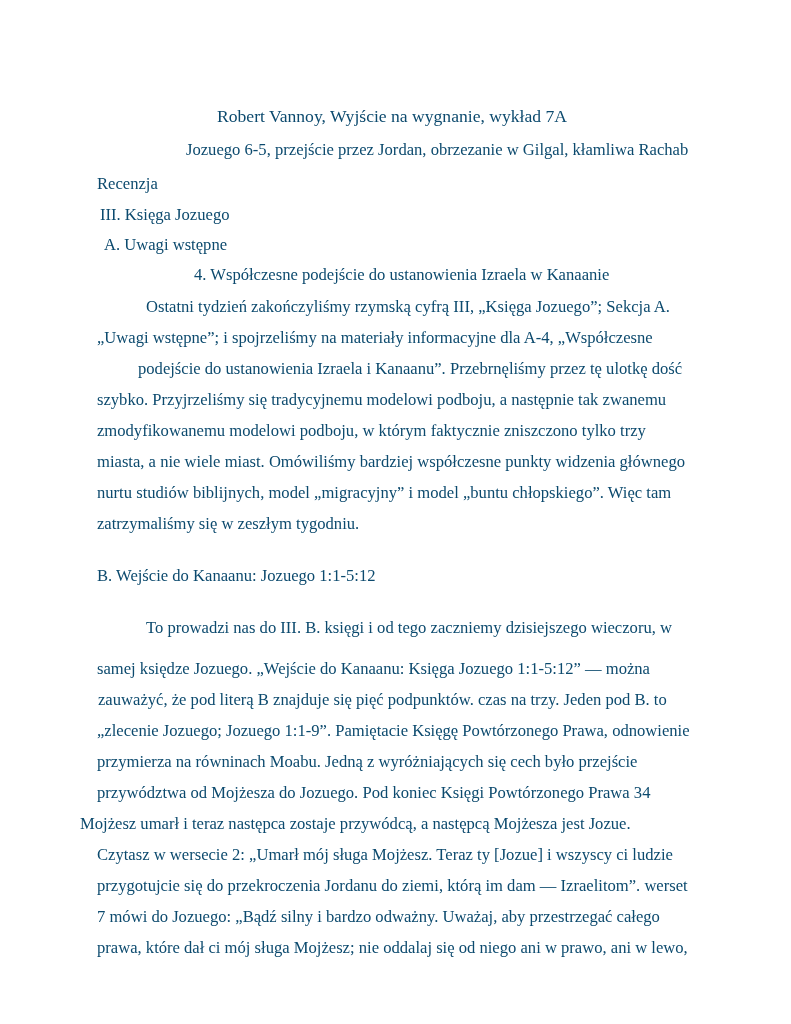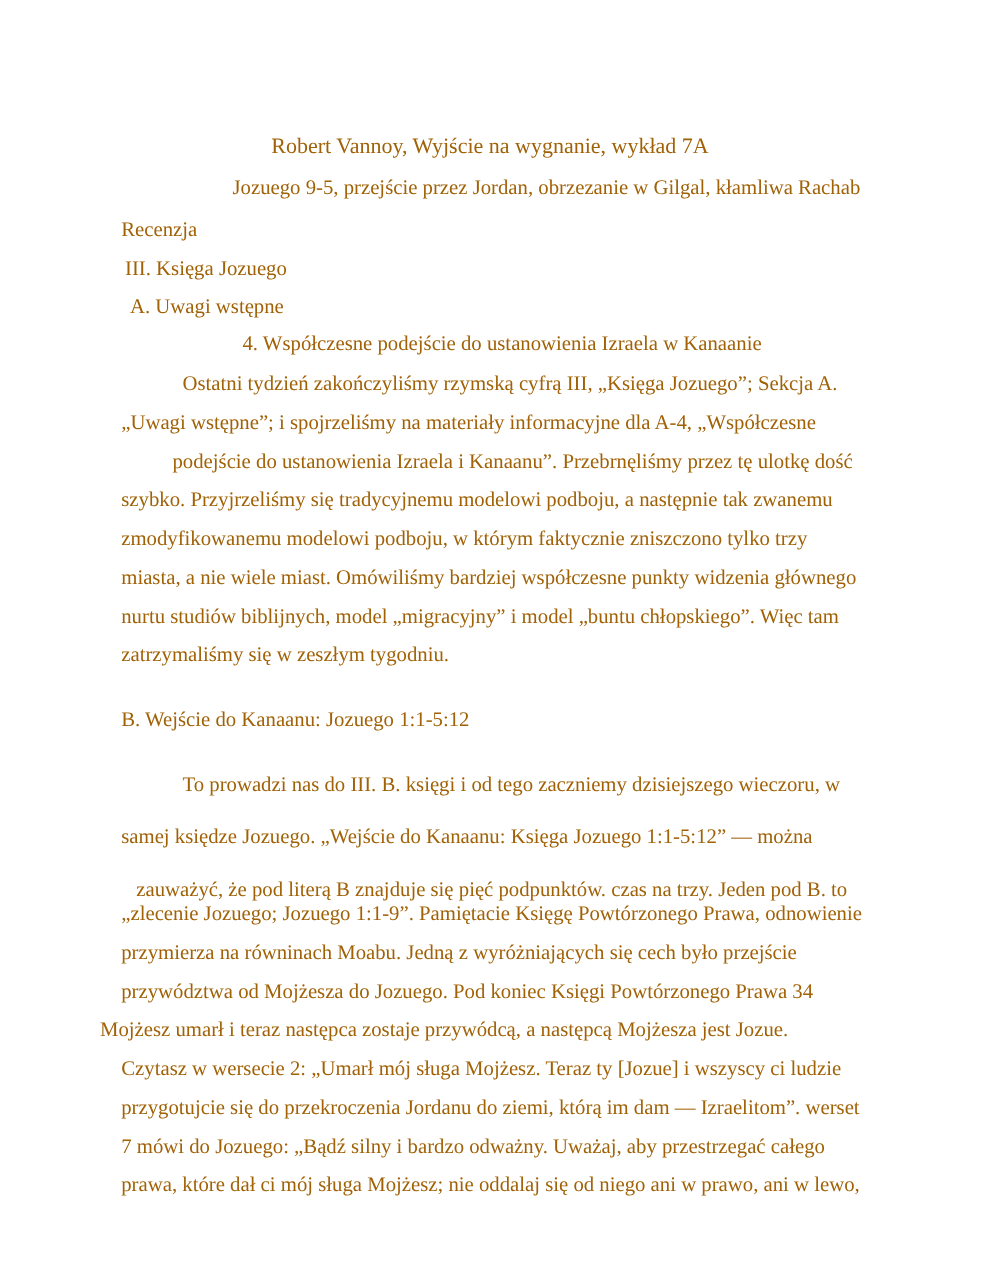--- a/index.html
+++ b/index.html
@@ -1,30 +1,30 @@
 <!DOCTYPE html>
 <html><head>
   <meta charset="utf-8">
   <style>
     html, body { margin: 0; padding: 0; background: #ffffff; }
     body { width: 791px; height: 1024px; position: relative; overflow: hidden; }
     .page {
       position: absolute; left: 0; top: 0; width: 791px; height: 1024px;
       font-family: "Liberation Serif", "DejaVu Serif", serif;
-      color: #a16207; font-size: 16.6px;
+      color: #0c4a6e; font-size: 16.6px;
     }
     .line { position: absolute; white-space: nowrap; line-height: 20px; }
     .title { font-size: 17.6px; }
   </style>
 </head>
 <body>
 
 <div class="page">
   <div class="line title" style="left:217px; top:106px;">Robert Vannoy, Wyjście na wygnanie, wykład 7A</div>
-  <div class="line" style="left:186px; top:140px;">Jozuego 9-5, przejście przez Jordan, obrzezanie w Gilgal, kłamliwa Rachab</div>
+  <div class="line" style="left:186px; top:140px;">Jozuego 6-5, przejście przez Jordan, obrzezanie w Gilgal, kłamliwa Rachab</div>
 
   <div class="line" style="left:97px; top:174px;">Recenzja</div>
   <div class="line" style="left:100px; top:205px;">III. Księga Jozuego</div>
   <div class="line" style="left:104px; top:235px;">A. Uwagi wstępne</div>
   <div class="line" style="left:146px; top:265px;margin-left:48px;">4. Współczesne podejście do ustanowienia Izraela w Kanaanie</div>
 
   <div>
     <div class="line" style="left:146px; top:297px;">Ostatni tydzień zakończyliśmy rzymską cyfrą III, „Księga Jozuego”; Sekcja A.</div>
     <div class="line" style="left:97px; top:328px;">„Uwagi wstępne”; i spojrzeliśmy na materiały informacyjne dla A-4, „Współczesne</div>
     <div class="line" style="left:97px; top:359px;margin-left:41px;">podejście do ustanowienia Izraela i Kanaanu”. Przebrnęliśmy przez tę ulotkę dość</div>
@@ -33,21 +33,21 @@
     <div class="line" style="left:97px; top:452px;">miasta, a nie wiele miast. Omówiliśmy bardziej współczesne punkty widzenia głównego</div>
     <div class="line" style="left:97px; top:483px;">nurtu studiów biblijnych, model „migracyjny” i model „buntu chłopskiego”. Więc tam</div>
     <div class="line" style="left:97px; top:514px;">zatrzymaliśmy się w zeszłym tygodniu.</div>
   </div>
 
   <div class="line" style="left:97px; top:566px;">B. Wejście do Kanaanu: Jozuego 1:1-5:12</div>
 
   <div>
     <div class="line" style="left:146px; top:618px;">To prowadzi nas do III. B. księgi i od tego zaczniemy dzisiejszego wieczoru, w</div>
     <div class="line" style="left:97px; top:659px;">samej księdze Jozuego. „Wejście do Kanaanu: Księga Jozuego 1:1-5:12” — można</div>
-    <div class="line" style="left:109px; top:690px;margin-top:12px;">zauważyć, że pod literą B znajduje się pięć podpunktów. czas na trzy. Jeden pod B. to</div>
+    <div class="line" style="left:98px; top:690px;">zauważyć, że pod literą B znajduje się pięć podpunktów. czas na trzy. Jeden pod B. to</div>
     <div class="line" style="left:97px; top:721px;">„zlecenie Jozuego; Jozuego 1:1-9”. Pamiętacie Księgę Powtórzonego Prawa, odnowienie</div>
     <div class="line" style="left:97px; top:752px;">przymierza na równinach Moabu. Jedną z wyróżniających się cech było przejście</div>
     <div class="line" style="left:97px; top:783px;">przywództwa od Mojżesza do Jozuego. Pod koniec Księgi Powtórzonego Prawa 34</div>
     <div class="line" style="left:80px; top:814px;">Mojżesz umarł i teraz następca zostaje przywódcą, a następcą Mojżesza jest Jozue.</div>
     <div class="line" style="left:97px; top:845px;">Czytasz w wersecie 2: „Umarł mój sługa Mojżesz. Teraz ty [Jozue] i wszyscy ci ludzie</div>
     <div class="line" style="left:97px; top:876px;">przygotujcie się do przekroczenia Jordanu do ziemi, którą im dam — Izraelitom”. werset</div>
     <div class="line" style="left:97px; top:907px;text-align:center;">7 mówi do Jozuego: „Bądź silny i bardzo odważny. Uważaj, aby przestrzegać całego</div>
     <div class="line" style="left:97px; top:938px;">prawa, które dał ci mój sługa Mojżesz; nie oddalaj się od niego ani w prawo, ani w lewo,</div>
   </div>
 </div>

